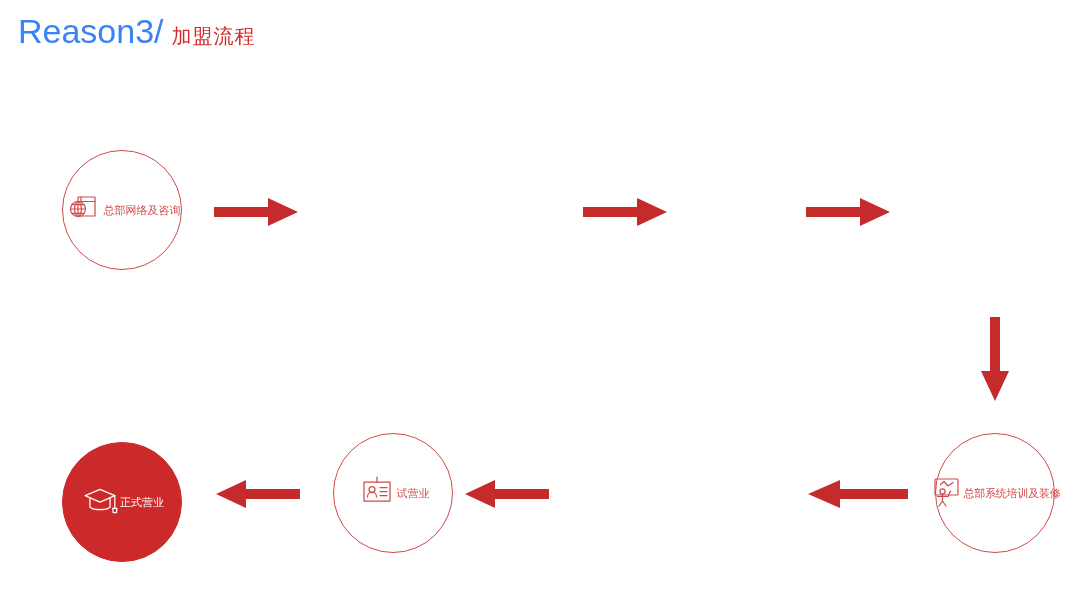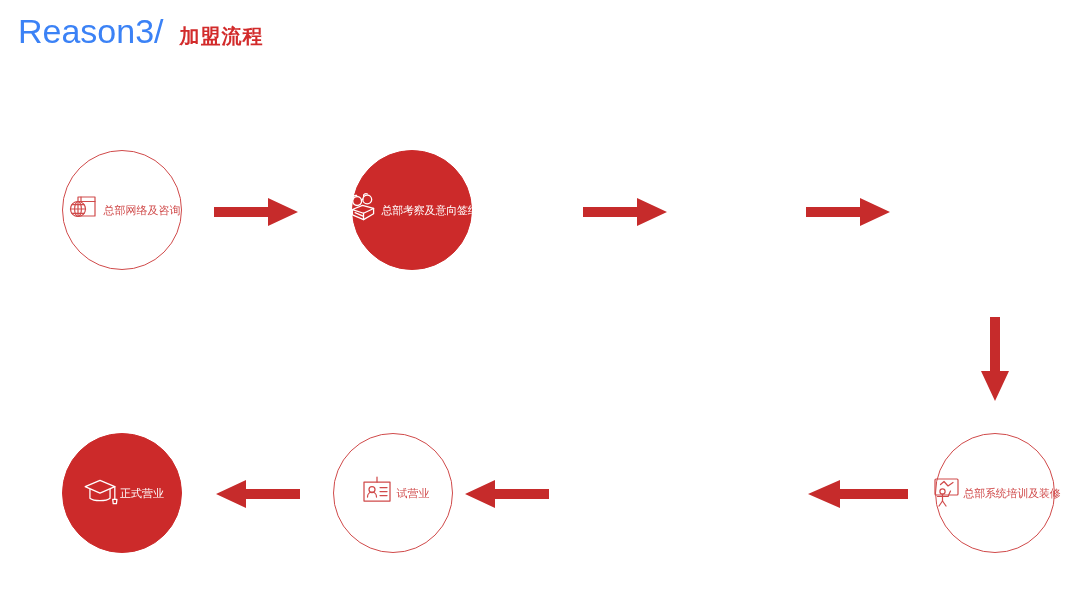--- a/index.html
+++ b/index.html
@@ -27,22 +27,22 @@
   }
   #title-main {
     font-size: 34px;
     color: #3b82f6;
     font-weight: 400;
     letter-spacing: 0px;
   }
   #title-sub {
     font-size: 20px;
     color: #d22b2b;
-    font-weight: 700;
-    margin-left: 16px;
+    font-weight: 400;
+    margin-left: 8px;
     letter-spacing: 1px;
   }
 
   
   #flow-canvas {
     position: absolute;
     left: 0;
     top: 0;
     width: 1080px;
     height: 601px;
@@ -119,36 +119,20 @@
         <circle cx="11" cy="17" r="7.5"></circle>
         <ellipse cx="11" cy="17" rx="3.4" ry="7.5"></ellipse>
         <line x1="3.5" y1="17" x2="18.5" y2="17"></line>
         <line x1="4.9" y1="12.6" x2="17.1" y2="12.6"></line>
         <line x1="4.9" y1="21.4" x2="17.1" y2="21.4"></line>
       </svg>
     </div>
     <div class="node-label">总部网络及咨询</div>
   </div>
 
-  <div class="node filled" style="left:352px; top:150px;">
-    <div class="node-icon">
-      <svg viewBox="0 0 34 34" width="36" height="36" fill="none" stroke-width="1.2" stroke-linecap="round" stroke-linejoin="round">
-        <circle cx="11.5" cy="9.5" r="4.2"></circle>
-        <circle cx="21" cy="8" r="4.2"></circle>
-        <path d="M15.4 8.6 C16.4 7.6 16.9 7.5 17.1 7.6"></path>
-        <path d="M8 7.5 C7 5.5 9 3.6 11 4.2"></path>
-        <path d="M17.6 5 C17 3.2 19.2 1.9 21.2 2.8"></path>
-        <path d="M7 17.5 L16.5 13.5 L27 16.5 L17.5 21 Z"></path>
-        <path d="M7 17.5 L7 22.5 L17.5 27 L17.5 21"></path>
-        <path d="M27 16.5 L27 21.5 L17.5 27"></path>
-        <path d="M9.5 20.5 L17 23.8"></path>
-      </svg>
-    </div>
-    <div class="node-label wide">总部考察及意向签约</div>
-  </div>
 
 
 
   <div class="node outline" style="left:935px; top:433px;">
     <div class="node-icon">
       <svg viewBox="0 0 34 34" width="34" height="34" fill="none" stroke-width="1.2" stroke-linecap="round" stroke-linejoin="round">
         <rect x="6" y="4" width="23" height="16" rx="1"></rect>
         <path d="M11.5 9.5 L15 6.5 L19 11 L24 7.5"></path>
         <circle cx="13.5" cy="16.5" r="2.6"></circle>
         <line x1="13.5" y1="19.1" x2="13.5" y2="26"></line>
@@ -170,21 +154,21 @@
         <circle cx="12" cy="14.5" r="3"></circle>
         <path d="M7.5 22 C7.5 18.8 9.8 17.2 12 17.2 C14.2 17.2 16.5 18.8 16.5 22"></path>
         <line x1="20" y1="12.5" x2="27" y2="12.5"></line>
         <line x1="20" y1="16.5" x2="27" y2="16.5"></line>
         <line x1="20" y1="20.5" x2="27" y2="20.5"></line>
       </svg>
     </div>
     <div class="node-label">试营业</div>
   </div>
 
-  <div class="node filled" style="left:62px; top:433px;">
+  <div class="node filled" style="left:62px; top:442px;">
     <div class="node-icon">
       <svg viewBox="0 0 34 34" width="36" height="36" fill="none" stroke-width="1.2" stroke-linecap="round" stroke-linejoin="round">
         <path d="M17 6 L31 12 L17 18 L3 12 Z"></path>
         <path d="M7.5 14.5 L7.5 23 C11 26 23 26 26.5 23 L26.5 14.5"></path>
         <line x1="31" y1="12" x2="31" y2="24"></line>
         <path d="M29 24 L31 24 L33 24 L32.5 28 L29.5 28 Z"></path>
       </svg>
     </div>
     <div class="node-label">正式营业</div>
   </div>

